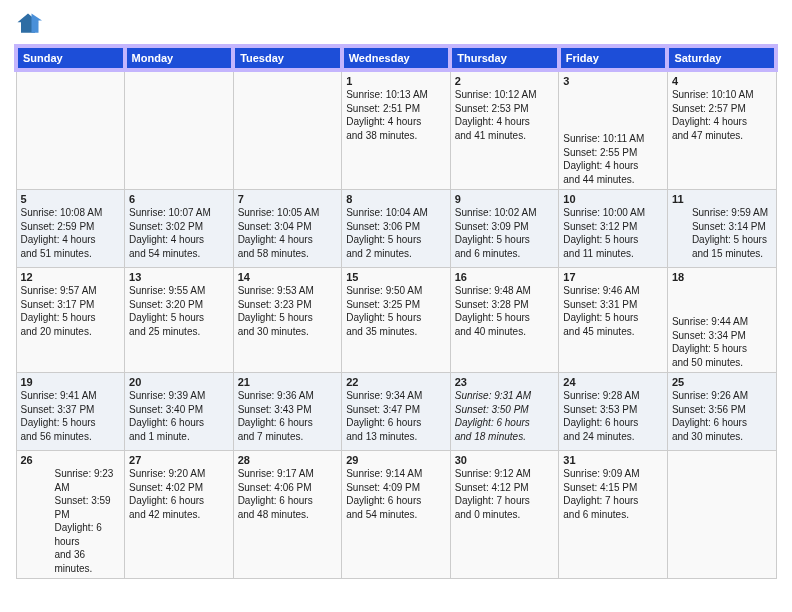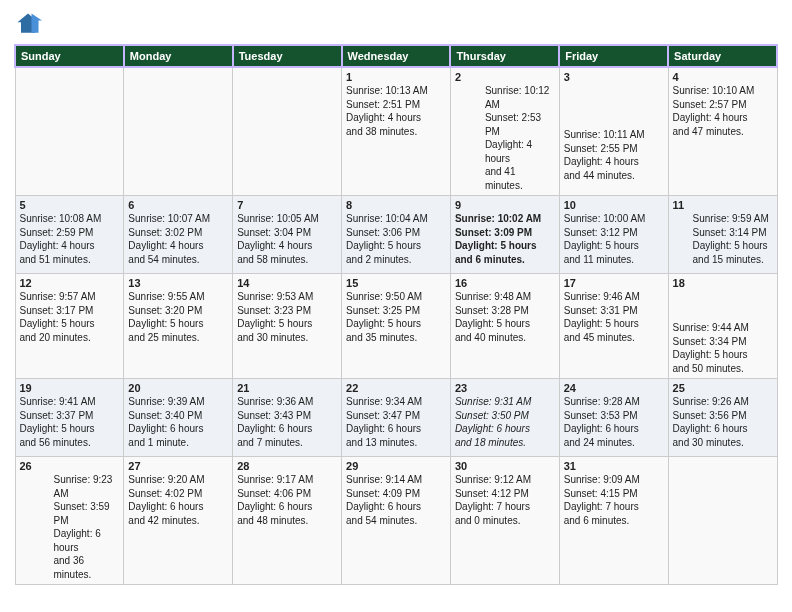--- a/index.html
+++ b/index.html
@@ -57,27 +57,27 @@
     }
     .subtitle {
       font-size: 13px;
       color: #444;
     }
     table {
       width: 100%;
       border-collapse: collapse;
     }
     thead tr th {
-      background: #14532d;
+      background: #1d4ed8;
       color: #fff;
       font-size: 11px;
       font-weight: bold;
       padding: 4px 5px;
       text-align: left;
-      border: 2px solid #c4b5fd;
+      border: 4px solid #c4b5fd;
     }
     tbody tr td {
       border: 1px solid #ccc;
       vertical-align: top;
       padding: 3px 4px;
       font-size: 9px;
       color: #222;
       height: 78px;
       width: calc(100% / 7);
     }
@@ -139,21 +139,21 @@
           <td></td>
           <td>
             <span class="day-number">1</span>
             <div class="day-info" style="white-space: pre-line;">Sunrise: 10:13 AM
 Sunset: 2:51 PM
 Daylight: 4 hours
 and 38 minutes.</div>
           </td>
           <td>
             <span class="day-number">2</span>
-            <div class="day-info" style="white-space: pre-line; margin-left: 30px;">Sunrise: 10:12 AM
+            <div class="day-info" style="white-space: pre-line;">Sunrise: 10:12 AM
 Sunset: 2:53 PM
 Daylight: 4 hours
 and 41 minutes.</div>
           </td>
           <td>
             <span class="day-number">3</span>
             <div class="day-info" style="white-space: pre-line; margin-top: 45px;">Sunrise: 10:11 AM
 Sunset: 2:55 PM
 Daylight: 4 hours
 and 44 minutes.</div>
@@ -190,21 +190,21 @@
           </td>
           <td>
             <span class="day-number">8</span>
             <div class="day-info" style="white-space: pre-line;">Sunrise: 10:04 AM
 Sunset: 3:06 PM
 Daylight: 5 hours
 and 2 minutes.</div>
           </td>
           <td>
             <span class="day-number">9</span>
-            <div class="day-info" style="white-space: pre-line; font-weight: bold;">Sunrise: 10:02 AM
+            <div class="day-info" style="white-space: pre-line;">Sunrise: 10:02 AM
 Sunset: 3:09 PM
 Daylight: 5 hours
 and 6 minutes.</div>
           </td>
           <td>
             <span class="day-number">10</span>
             <div class="day-info" style="white-space: pre-line;">Sunrise: 10:00 AM
 Sunset: 3:12 PM
 Daylight: 5 hours
 and 11 minutes.</div>

